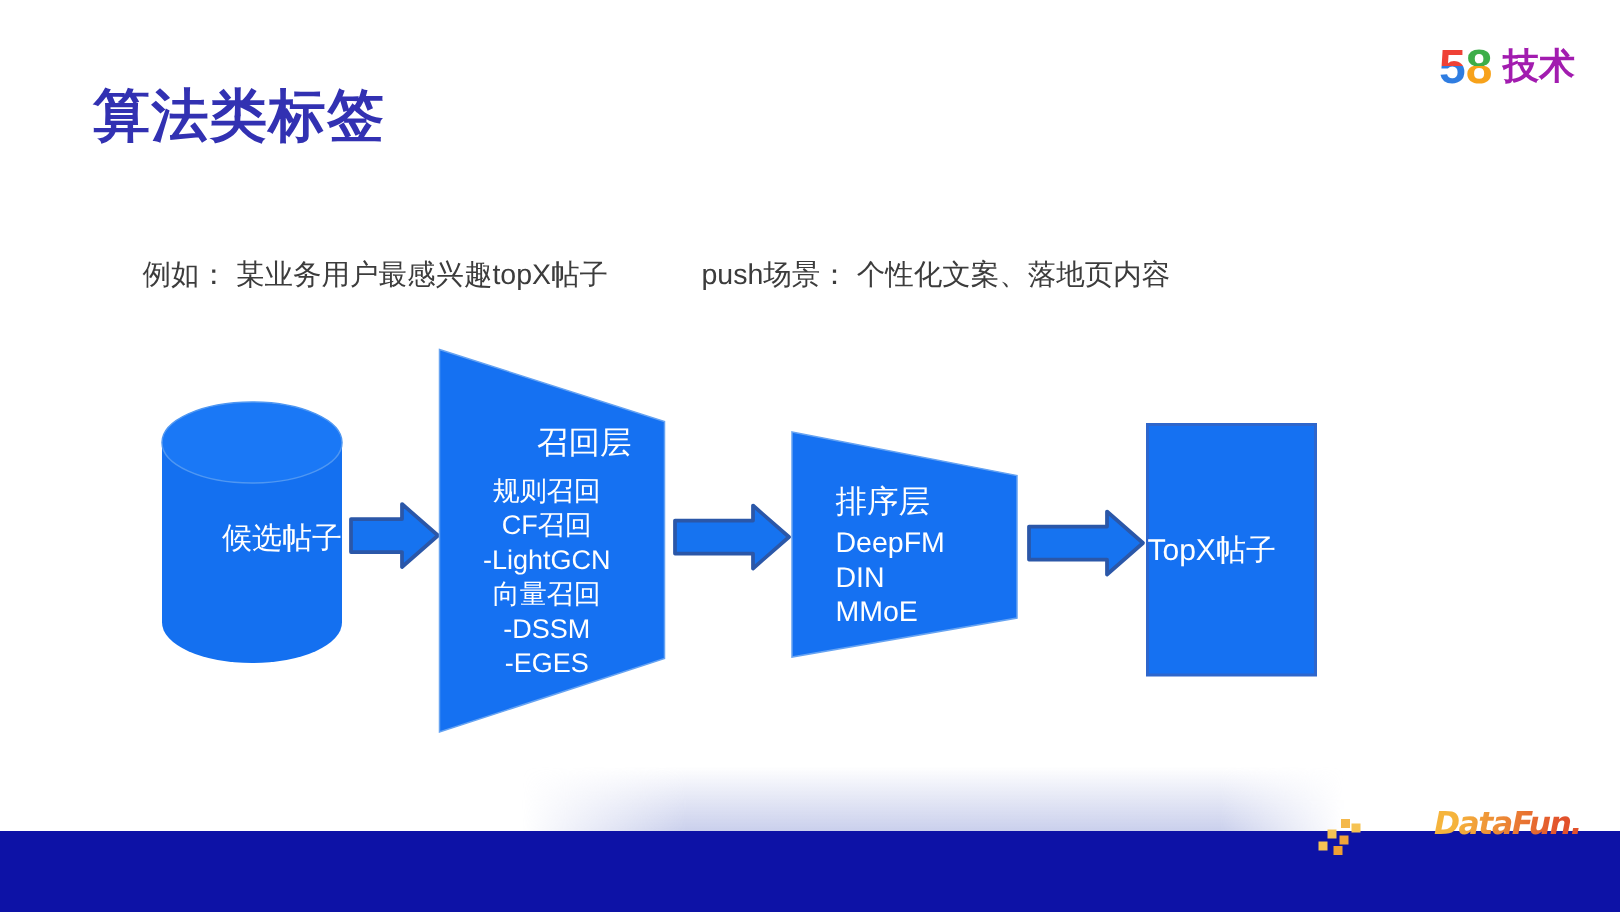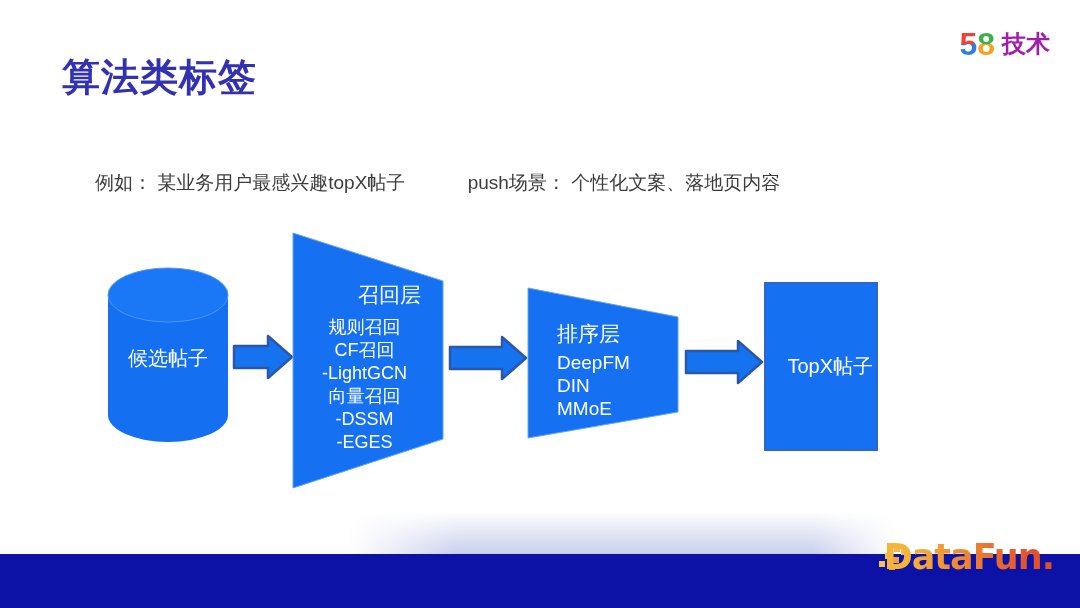--- a/index.html
+++ b/index.html
@@ -30,40 +30,40 @@
     font-size:32px; line-height:1; font-weight:800;
     -webkit-background-clip:text; background-clip:text; color:transparent;
   }
   .brand .d5 { background-image:linear-gradient(180deg,#ef4136 0%,#ef4136 50%,#2f7de1 50%,#2f7de1 100%); }
   .brand .d8 { background-image:linear-gradient(180deg,#3dae49 0%,#3dae49 50%,#f7a21b 50%,#f7a21b 100%); }
   .brand .suffix { font-size:24px; color:#a21caf; margin-left:7px; font-weight:700; }
 
   
   .diagram-svg { position:absolute; left:0; top:0; width:1080px; height:608px; }
   .shape-label { position:absolute; color:#ffffff; }
-  .lbl-source  { left:108px; top:345px; width:120px; text-align:center; font-size:20px; }
+  .lbl-source  { left:108px; top:345px; width:120px; text-align:right; font-size:20px; }
   .lbl-recall-title  { left:322px; top:281px; font-size:21px;margin-left:36px; }
   .recall-items      { left:322px; top:316px; font-size:18px; line-height:23px;text-align:center; }
   .lbl-ranking-title { left:557px; top:320px; font-size:21px; }
   .ranking-items     { left:557px; top:351px; font-size:19px; line-height:23px; }
-  .lbl-output  { left:765px; top:353px; width:108px; text-align:right; font-size:20px; }
+  .lbl-output  { left:765px; top:353px; width:108px; text-align:left; font-size:20px; }
 
   
   .footer-glow {
     position:absolute; left:348px; top:511px; width:548px; height:43px;
     background:linear-gradient(180deg, rgba(223,226,243,0) 0%, rgba(199,205,235,0.95) 100%);
     -webkit-mask-image:linear-gradient(90deg, transparent 0%, #000 20%, #000 85%, transparent 100%);
     mask-image:linear-gradient(90deg, transparent 0%, #000 20%, #000 85%, transparent 100%);
   }
   .footer-bar {
     position:absolute; left:0; right:0; bottom:0; height:54px; background:#0d12a6;
   }
   .datafun-logo {
     position:absolute; right:26px; top:537px;
-    font-weight:bold; font-size:35px; letter-spacing:-1px;
+    font-style:italic; font-weight:bold; font-size:21px; letter-spacing:-1px;
     font-family:"DejaVu Sans", sans-serif;
     background-image:linear-gradient(100deg,#f5b43c 15%, #e1512c 85%);
     -webkit-background-clip:text; background-clip:text; color:transparent;text-align:right;
   }
   .datafun-pixels {
     position:absolute; right:180px; top:546px; width:6px; height:6px; background:#f4b84a;
     box-shadow: -9px 7px 0 #f6c353, -1px 11px 0 #f0a43a, -15px 15px 0 #f6c353,
                 -5px 18px 0 #ef9f33, 7px 3px 0 #f6c353;
   }
 </style>

